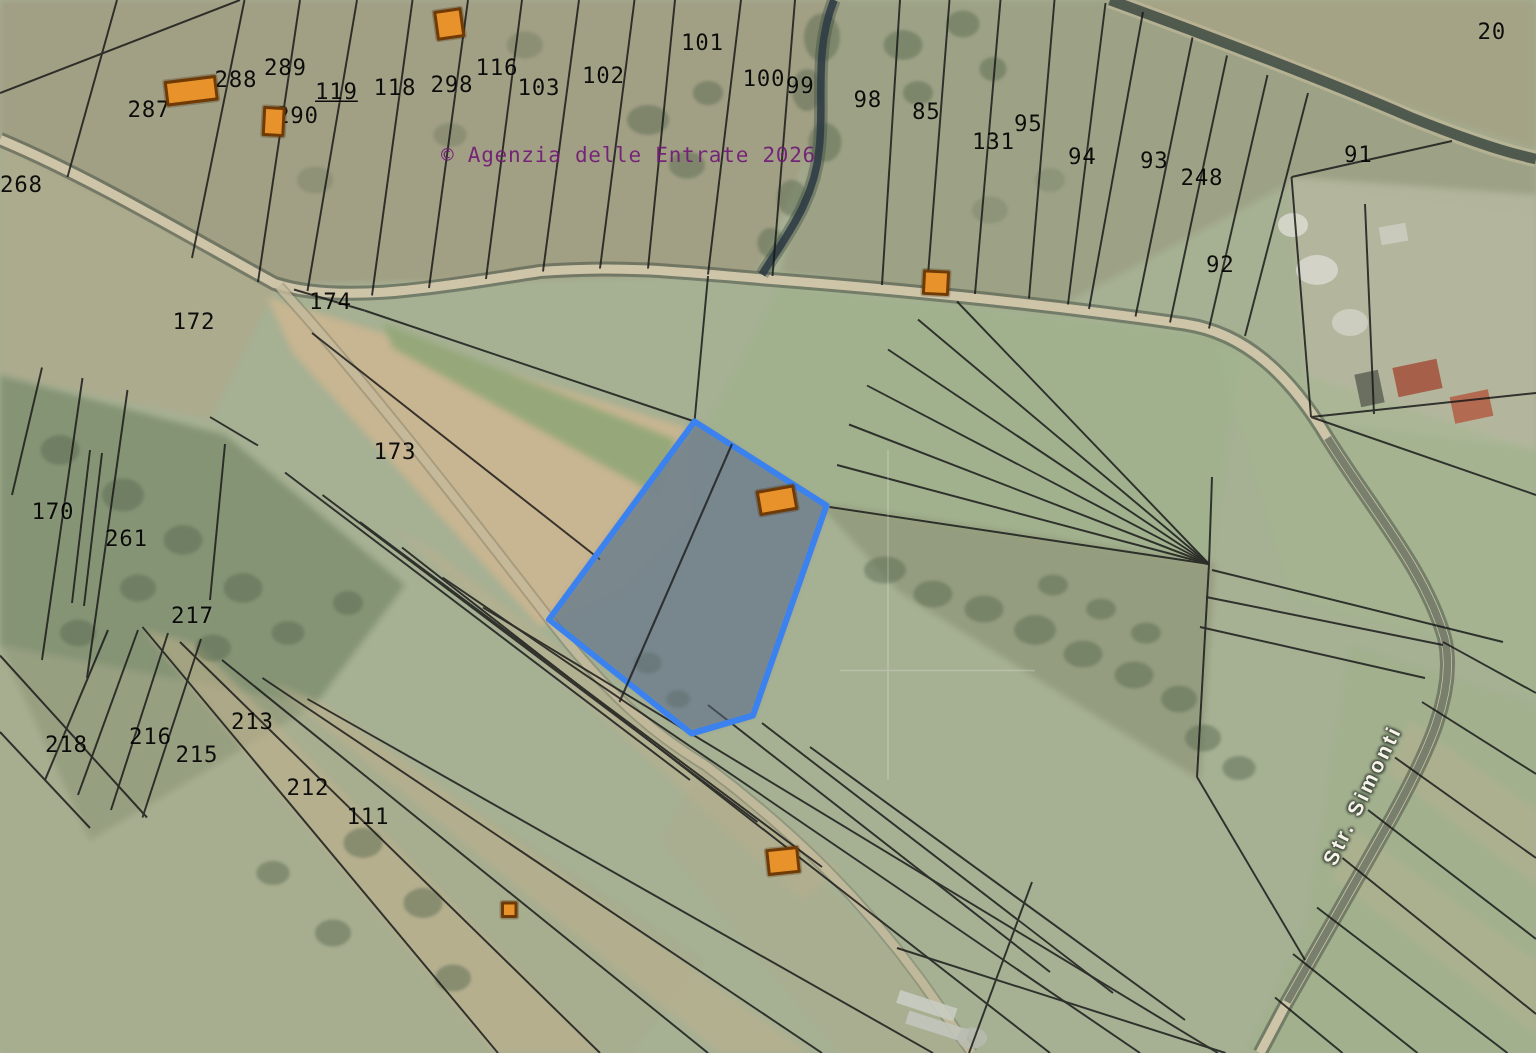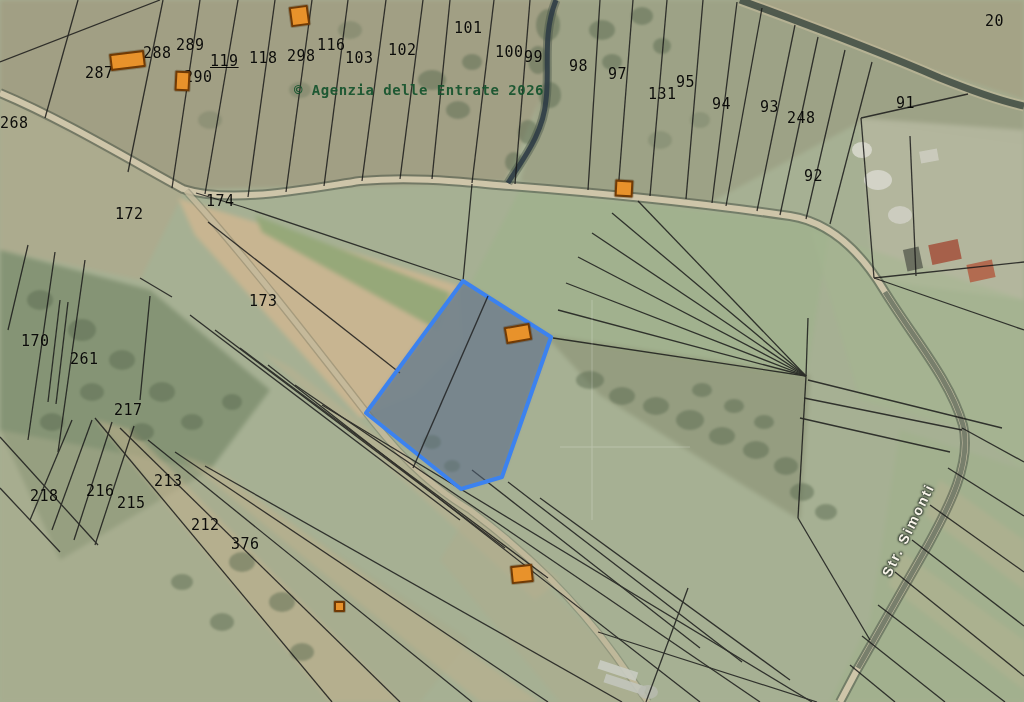--- a/index.html
+++ b/index.html
@@ -6,22 +6,22 @@
   #viewport{position:relative;width:1024px;height:702px;overflow:hidden;
     font-family:"DejaVu Sans Mono","Liberation Mono",monospace;background:#a6b093;}
   #map-svg{position:absolute;left:0;top:0;width:1024px;height:702px;display:block;}
   .soft{filter:blur(2.2px);}
   .soft2{filter:blur(1px);}
   #labels-layer{position:absolute;left:0;top:0;width:1024px;height:702px;pointer-events:none;}
   .parcel-label{position:absolute;font-size:15px;font-weight:500;color:#000000;
     letter-spacing:0.5px;white-space:nowrap;opacity:.92;text-shadow:0 0 2px rgba(190,190,160,.35);}
   .building{position:absolute;background:#e8922b;border:2px solid #703a05;border-radius:1px;
     box-shadow:0 0 0 1px rgba(60,30,0,.25);}
-  .watermark{position:absolute;left:294px;top:82px;font-size:14px;font-weight:bold;
-    color:#14532d;letter-spacing:.5px;white-space:nowrap;opacity:.92;}
+  .watermark{position:absolute;left:294px;top:96px;font-size:14px;font-weight:normal;
+    color:#701a75;letter-spacing:.5px;white-space:nowrap;opacity:.92;}
   .street-label{position:absolute;left:908px;top:530px;transform:translate(-50%,-50%) rotate(-64deg);
     font-family:"Liberation Sans",sans-serif;font-size:14px;font-weight:bold;color:#f7f3e8;
     letter-spacing:2px;white-space:nowrap;
     text-shadow:0 1px 2px #3a4438,0 -1px 2px #3a4438,1px 0 2px #3a4438,-1px 0 2px #3a4438;}
 </style>
 </head>
 <body>
 
 <div id="viewport">
 
@@ -235,42 +235,42 @@
       <span class="parcel-label" style="left: 210px; top: 52px; text-decoration: underline;">119</span>
       <span class="parcel-label" style="left: 249px; top: 49px;">118</span>
       <span class="parcel-label" style="left: 287px; top: 47px;">298</span>
       <span class="parcel-label" style="left: 317px; top: 36px;">116</span>
       <span class="parcel-label" style="left: 345px; top: 49px;">103</span>
       <span class="parcel-label" style="left: 388px; top: 41px;">102</span>
       <span class="parcel-label" style="left: 454px; top: 19px;">101</span>
       <span class="parcel-label" style="left: 495px; top: 43px;">100</span>
       <span class="parcel-label" style="left: 524px; top: 48px;">99</span>
       <span class="parcel-label" style="left: 569px; top: 57px;">98</span>
-      <span class="parcel-label" style="left: 608px; top: 65px;">97</span>
+      <span class="parcel-label" style="left: 608px; top: 65px;">85</span>
       <span class="parcel-label" style="left: 648px; top: 85px;">131</span>
       <span class="parcel-label" style="left: 676px; top: 73px;">95</span>
       <span class="parcel-label" style="left: 712px; top: 95px;">94</span>
       <span class="parcel-label" style="left: 760px; top: 98px;">93</span>
       <span class="parcel-label" style="left: 787px; top: 109px;">248</span>
       <span class="parcel-label" style="left: 804px; top: 119px; margin-top: 48px;">92</span>
       <span class="parcel-label" style="left: 896px; top: 94px;">91</span>
       <span class="parcel-label" style="left: 985px; top: 12px;">20</span>
       <span class="parcel-label" style="left: 0px; top: 114px;">268</span>
       <span class="parcel-label" style="left: 115px; top: 205px;">172</span>
       <span class="parcel-label" style="left: 206px; top: 192px;">174</span>
       <span class="parcel-label" style="left: 249px; top: 292px;">173</span>
       <span class="parcel-label" style="left: 21px; top: 332px;">170</span>
       <span class="parcel-label" style="left: 70px; top: 350px;">261</span>
       <span class="parcel-label" style="left: 114px; top: 401px;">217</span>
       <span class="parcel-label" style="left: 30px; top: 487px;">218</span>
       <span class="parcel-label" style="left: 86px; top: 482px;">216</span>
       <span class="parcel-label" style="left: 117px; top: 494px;">215</span>
       <span class="parcel-label" style="left: 154px; top: 472px;">213</span>
       <span class="parcel-label" style="left: 191px; top: 516px;">212</span>
-      <span class="parcel-label" style="left: 231px; top: 535px;">376</span>
+      <span class="parcel-label" style="left: 231px; top: 535px;">111</span>
       <div class="building" style="left: 110px; top: 52px; width: 31px; height: 13px; transform: rotate(-7deg);"></div>
       <div class="building" style="left: 175px; top: 71px; width: 11px; height: 16px; transform: rotate(3deg);"></div>
       <div class="building" style="left: 290px; top: 6px; width: 15px; height: 16px; transform: rotate(-8deg);"></div>
       <div class="building" style="left: 615px; top: 180px; width: 14px; height: 13px; transform: rotate(3deg);"></div>
       <div class="building" style="left: 505px; top: 325px; width: 22px; height: 13px; transform: rotate(-10deg);"></div>
       <div class="building" style="left: 511px; top: 565px; width: 18px; height: 14px; transform: rotate(-6deg);"></div>
       <div class="building" style="left: 334px; top: 601px; width: 7px; height: 7px; transform: rotate(0deg);"></div>
     </div>
 
 </div>

